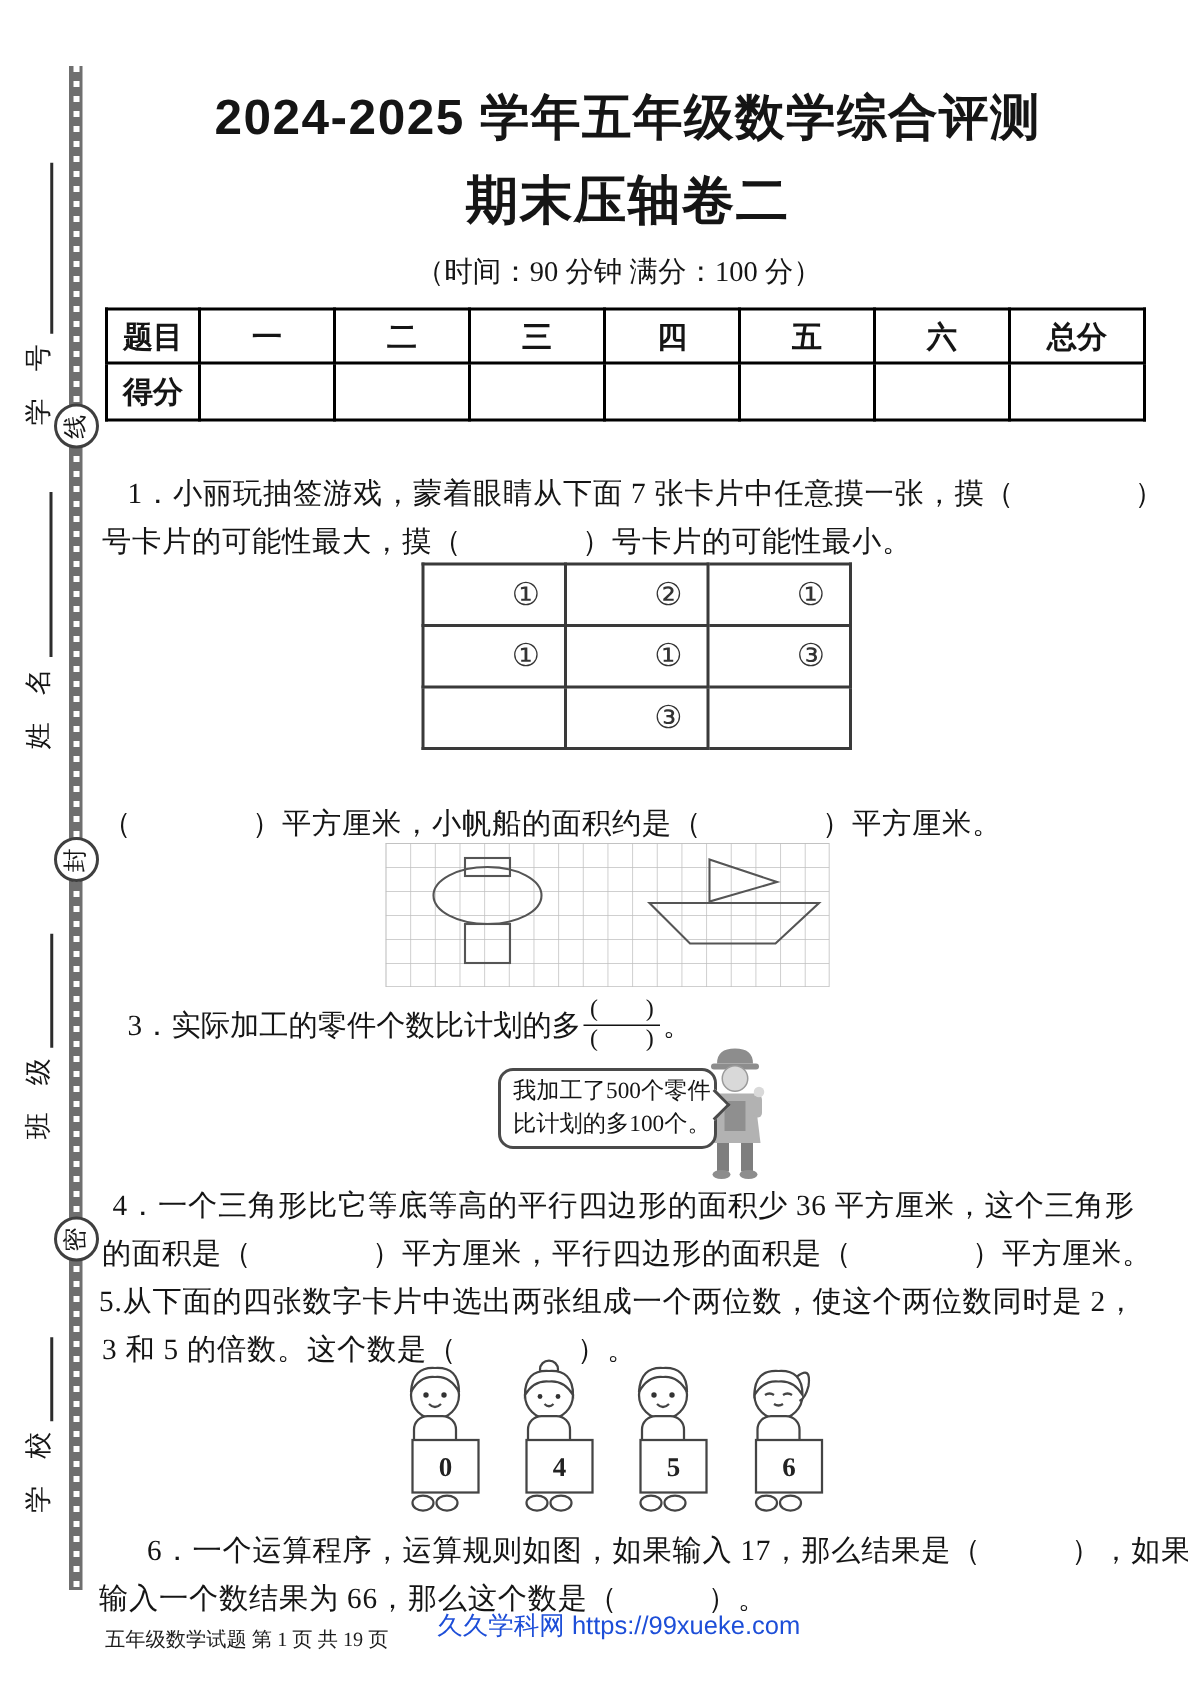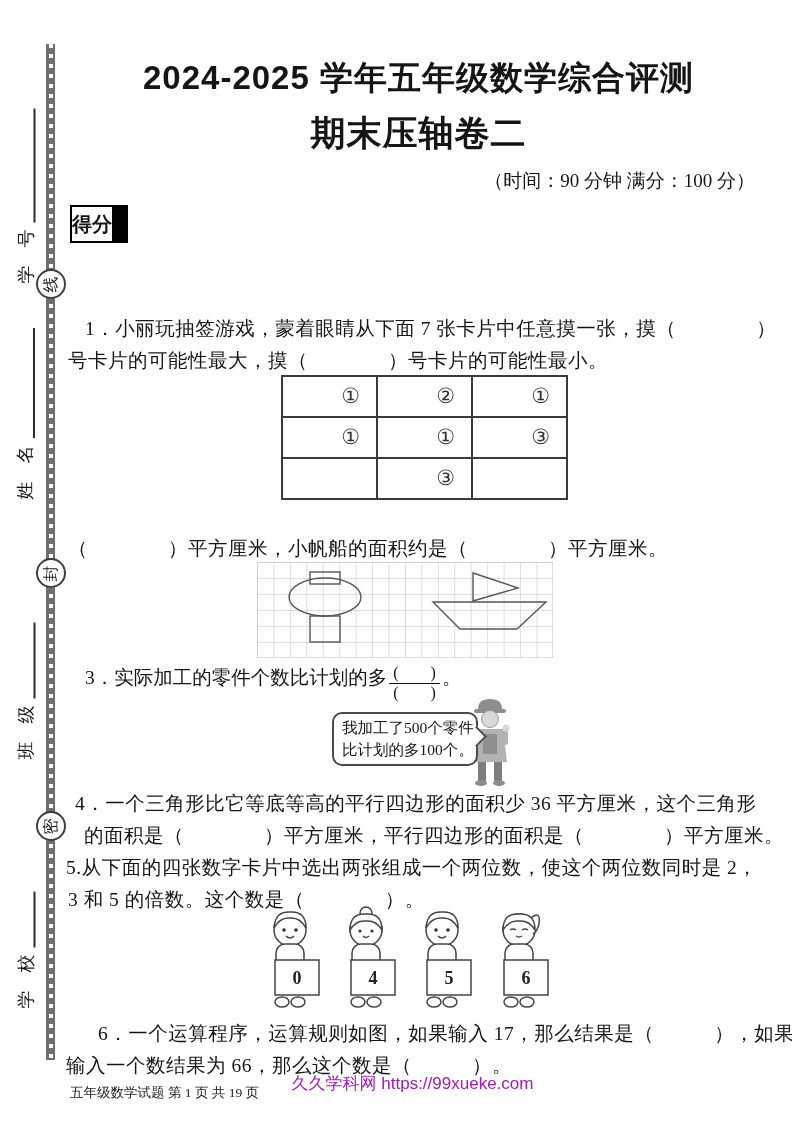--- a/index.html
+++ b/index.html
@@ -18,62 +18,62 @@
   .side-label{position:absolute;height:24px;display:flex;align-items:center;justify-content:center;
     font-size:18px;white-space:pre;transform:rotate(-90deg);}
   .blank-line{display:inline-block;height:0;border-bottom:2px solid #2c2c2c;
     vertical-align:middle;margin-left:7px;position:relative;top:9px;}
 
   
   .title1,.title2{position:absolute;left:76px;width:685px;text-align:center;
     font-family:"Liberation Sans","DejaVu Sans",sans-serif;font-weight:bold;letter-spacing:1px;}
   .title1{top:56px;font-size:33px;}
   .title2{top:110px;font-size:35px;}
-  .subtitle{position:absolute;left:70px;top:168px;width:685px;text-align:right;font-size:19px;}
+  .subtitle{position:absolute;left:70px;top:168px;width:685px;text-align:center;font-size:19px;}
 
   
   .score-table{position:absolute;left:70px;top:205px;border-collapse:collapse;table-layout:fixed;}
   .score-table td{border:2px solid #000;height:34px;text-align:center;
     font-family:"Liberation Sans","DejaVu Sans",sans-serif;font-weight:bold;font-size:20px;padding:0;}
   .score-table tr:nth-child(2) td{height:36px;}
   .score-table .c0{width:60px;} .score-table .c{width:88px;}
 
   
   .sec-heading{position:absolute;left:70px;top:284px;
     font-family:"Liberation Sans","DejaVu Sans",sans-serif;font-weight:bold;font-size:19.5px;}
   .qline{position:absolute;font-size:19.5px;white-space:pre;letter-spacing:0.5px;}
 
   
   .cards-table{position:absolute;left:281px;top:375px;border-collapse:collapse;table-layout:fixed;}
   .cards-table td{width:77px;height:39px;border:2px solid #3a3a3a;font-size:21px;
     text-align:right;padding:0 16px 0 0;color:#333;}
 
   
-  .q3line{position:absolute;left:85px;top:664px;display:flex;align-items:flex-start;
+  .q3line{position:absolute;left:85px;top:664px;display:flex;align-items:center;
     font-size:19.5px;white-space:pre;}
   .frac{display:inline-flex;flex-direction:column;align-items:center;font-size:16px;
     line-height:1.15;margin:0 2px;}
   .frac .num{border-bottom:1.5px solid #111;padding:0 4px 1px 4px;}
   .frac .den{padding:0 4px;}
 
   
   .bubble{position:absolute;left:332px;top:712px;width:146px;height:54px;box-sizing:border-box;
     border:2px solid #4a4a4a;border-radius:10px;background:#fff;padding:3px 8px;
     font-size:15.5px;line-height:22px;white-space:pre;z-index:2;}
   .bubble::after{content:"";position:absolute;right:-8px;top:15px;width:13px;height:13px;
     background:#fff;border-top:2px solid #4a4a4a;border-right:2px solid #4a4a4a;
     transform:rotate(45deg);}
   .worker{position:absolute;left:462px;top:696px;}
 
   .grid-fig{position:absolute;left:257px;top:562px;}
   .kids-fig{position:absolute;left:250px;top:902px;}
 
   
   .watermark{position:absolute;left:70px;top:1072px;width:685px;text-align:center;
-    color:#a21caf;font-size:17px;font-family:"Liberation Sans","DejaVu Sans",sans-serif;z-index:1;}
+    color:#1d4ed8;font-size:17px;font-family:"Liberation Sans","DejaVu Sans",sans-serif;z-index:1;}
   .page-info{position:absolute;left:70px;top:1084px;width:685px;text-align:left;
     color:#1c1c1c;font-size:13.5px;z-index:2;}
 </style>
 </head>
 <body>
 
 <div class="page">
 
   <div class="seal-line"></div>
 
@@ -91,20 +91,30 @@
   <div class="seal-circle" style="top:811px;">
       <span>密</span>
     </div>
 
   <div class="title1">2024-2025 学年五年级数学综合评测</div>
   <div class="title2">期末压轴卷二</div>
   <div class="subtitle">（时间：90 分钟  满分：100 分）</div>
 
   <table class="score-table">
     <tbody>
+        <tr>
+      <td class="c0">题目</td>
+      <td class="c">一</td>
+      <td class="c">二</td>
+      <td class="c">三</td>
+      <td class="c">四</td>
+      <td class="c">五</td>
+      <td class="c">六</td>
+      <td class="c">总分</td>
+    </tr>
     <tr>
       <td>得分</td>
       <td></td>
       <td></td>
       <td></td>
       <td></td>
       <td></td>
       <td></td>
       <td></td>
     </tr>
@@ -167,21 +177,21 @@
     <rect x="21" y="38" width="14" height="20" fill="#8f8f8f"></rect>
     <rect x="40" y="34" width="6" height="15" rx="3" fill="#b2b2b2"></rect>
     <circle cx="44" cy="32" r="3.5" fill="#d9d9d9"></circle>
     <rect x="16" y="66" width="8" height="19" fill="#7e7e7e"></rect>
     <rect x="32" y="66" width="8" height="19" fill="#7e7e7e"></rect>
     <ellipse cx="19" cy="87" rx="6" ry="3" fill="#8d8d8d"></ellipse>
     <ellipse cx="37" cy="87" rx="6" ry="3" fill="#8d8d8d"></ellipse>
   </svg>
 
   <div class="qline" style="left:75px;top:790px;">4．一个三角形比它等底等高的平行四边形的面积少 36 平方厘米，这个三角形</div>
-  <div class="qline" style="left:84px;top:822px;">的面积是（　　　　）平方厘米，平行四边形的面积是（　　　　）平方厘米。</div>
+  <div class="qline" style="left:68px;top:822px;">的面积是（　　　　）平方厘米，平行四边形的面积是（　　　　）平方厘米。</div>
 
   <div class="qline" style="left:66px;top:854px;text-align:center;">5.从下面的四张数字卡片中选出两张组成一个两位数，使这个两位数同时是 2，</div>
   <div class="qline" style="left:68px;top:886px;">3 和 5 的倍数。这个数是（　　　　）。</div>
 
   <svg class="kids-fig" width="305" height="112">
     <g fill="#fff" stroke="#444" stroke-width="1.5">
 
       <g>
         <circle cx="40" cy="28" r="16"></circle>
         <path d="M24 26 Q25 9 40 10 Q56 9 56 26 Q50 15 40 16 Q30 15 24 26 Z"></path>

